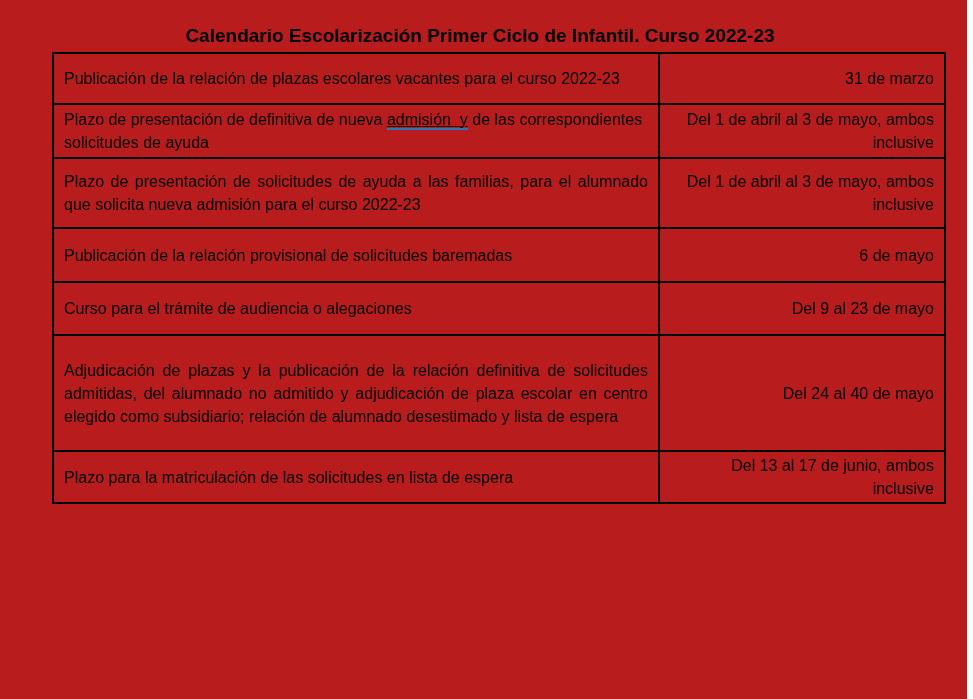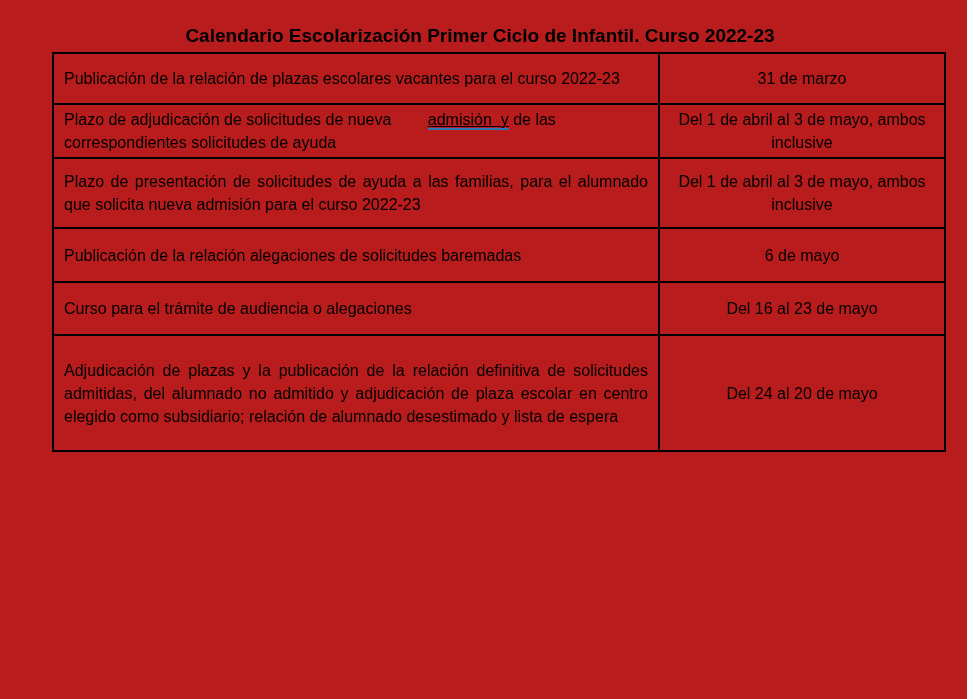--- a/index.html
+++ b/index.html
@@ -44,76 +44,79 @@
   td.concept {
     width: 584px;
     text-align: left;
   }
   td.concept.justify {
     text-align: justify;
     text-justify: inter-word;
   }
   td.date {
     width: 264px;
-    text-align: center;
+    text-align: right;
   }
   tr.h51 { height: 51px; margin-top: 17px; }
   tr.h54 { height: 54px; }
   tr.h70 { height: 70px; margin-top: 15px; }
   tr.h53 { height: 53px; }
   tr.h116 { height: 116px; }
   tr.h50 { height: 50px; }
   tr.h120 { height: 120px; }
   .link-underlined {
     text-decoration: underline;
     border-bottom: 2px solid #2e75b6;
     white-space: pre-wrap;
-    margin-left: 32px;
   }
   .pre-seg { white-space: pre-wrap; }
 </style>
 </head>
 <body>
 
 <div class="page">
 
   <div class="doc-title">Calendario Escolarización Primer Ciclo de Infantil. Curso 2022-23</div>
 
   <table class="calendar">
     <tbody>
       <tr class="h51">
         <td class="concept">Publicación de la relación de plazas escolares vacantes para el curso 2022-23</td>
         <td class="date">31 de marzo</td>
       </tr>
 
       <tr class="h54">
         <td class="concept">
-          <span class="pre-seg">Plazo de adjudicación de solicitudes de nueva </span><span class="link-underlined">admisión  y</span><span class="pre-seg"> de las correspondientes solicitudes de ayuda</span>
+          <span class="pre-seg">Plazo de presentación de definitiva de nueva </span><span class="link-underlined">admisión  y</span><span class="pre-seg"> de las correspondientes solicitudes de ayuda</span>
         </td>
         <td class="date">Del 1 de abril al 3 de mayo, ambos inclusive</td>
       </tr>
 
       <tr class="h70">
         <td class="concept justify">Plazo de presentación de solicitudes de ayuda a las familias, para el alumnado que solicita nueva admisión para el curso 2022-23</td>
         <td class="date">Del 1 de abril al 3 de mayo, ambos inclusive</td>
       </tr>
 
       <tr class="h54">
-        <td class="concept justify">Publicación de la relación alegaciones de solicitudes baremadas</td>
+        <td class="concept justify">Publicación de la relación provisional de solicitudes baremadas</td>
         <td class="date">6 de mayo</td>
       </tr>
 
       <tr class="h53">
         <td class="concept">Curso para el trámite de audiencia o alegaciones</td>
-        <td class="date">Del 16 al 23 de mayo</td>
+        <td class="date">Del 9 al 23 de mayo</td>
       </tr>
 
       <tr class="h116">
         <td class="concept justify">Adjudicación de plazas y la publicación de la relación definitiva de solicitudes admitidas, del alumnado no admitido y adjudicación de plaza escolar en centro elegido como subsidiario; relación de alumnado desestimado y lista de espera</td>
-        <td class="date">Del 24 al 20 de mayo</td>
+        <td class="date">Del 24 al 40 de mayo</td>
       </tr>
 
 
+      <tr class="h50">
+        <td class="concept">Plazo para la matriculación de las solicitudes en lista de espera</td>
+        <td class="date">Del 13 al 17 de junio, ambos inclusive</td>
+      </tr>
 
     </tbody>
   </table>
 
 </div>
 
 </body></html>

